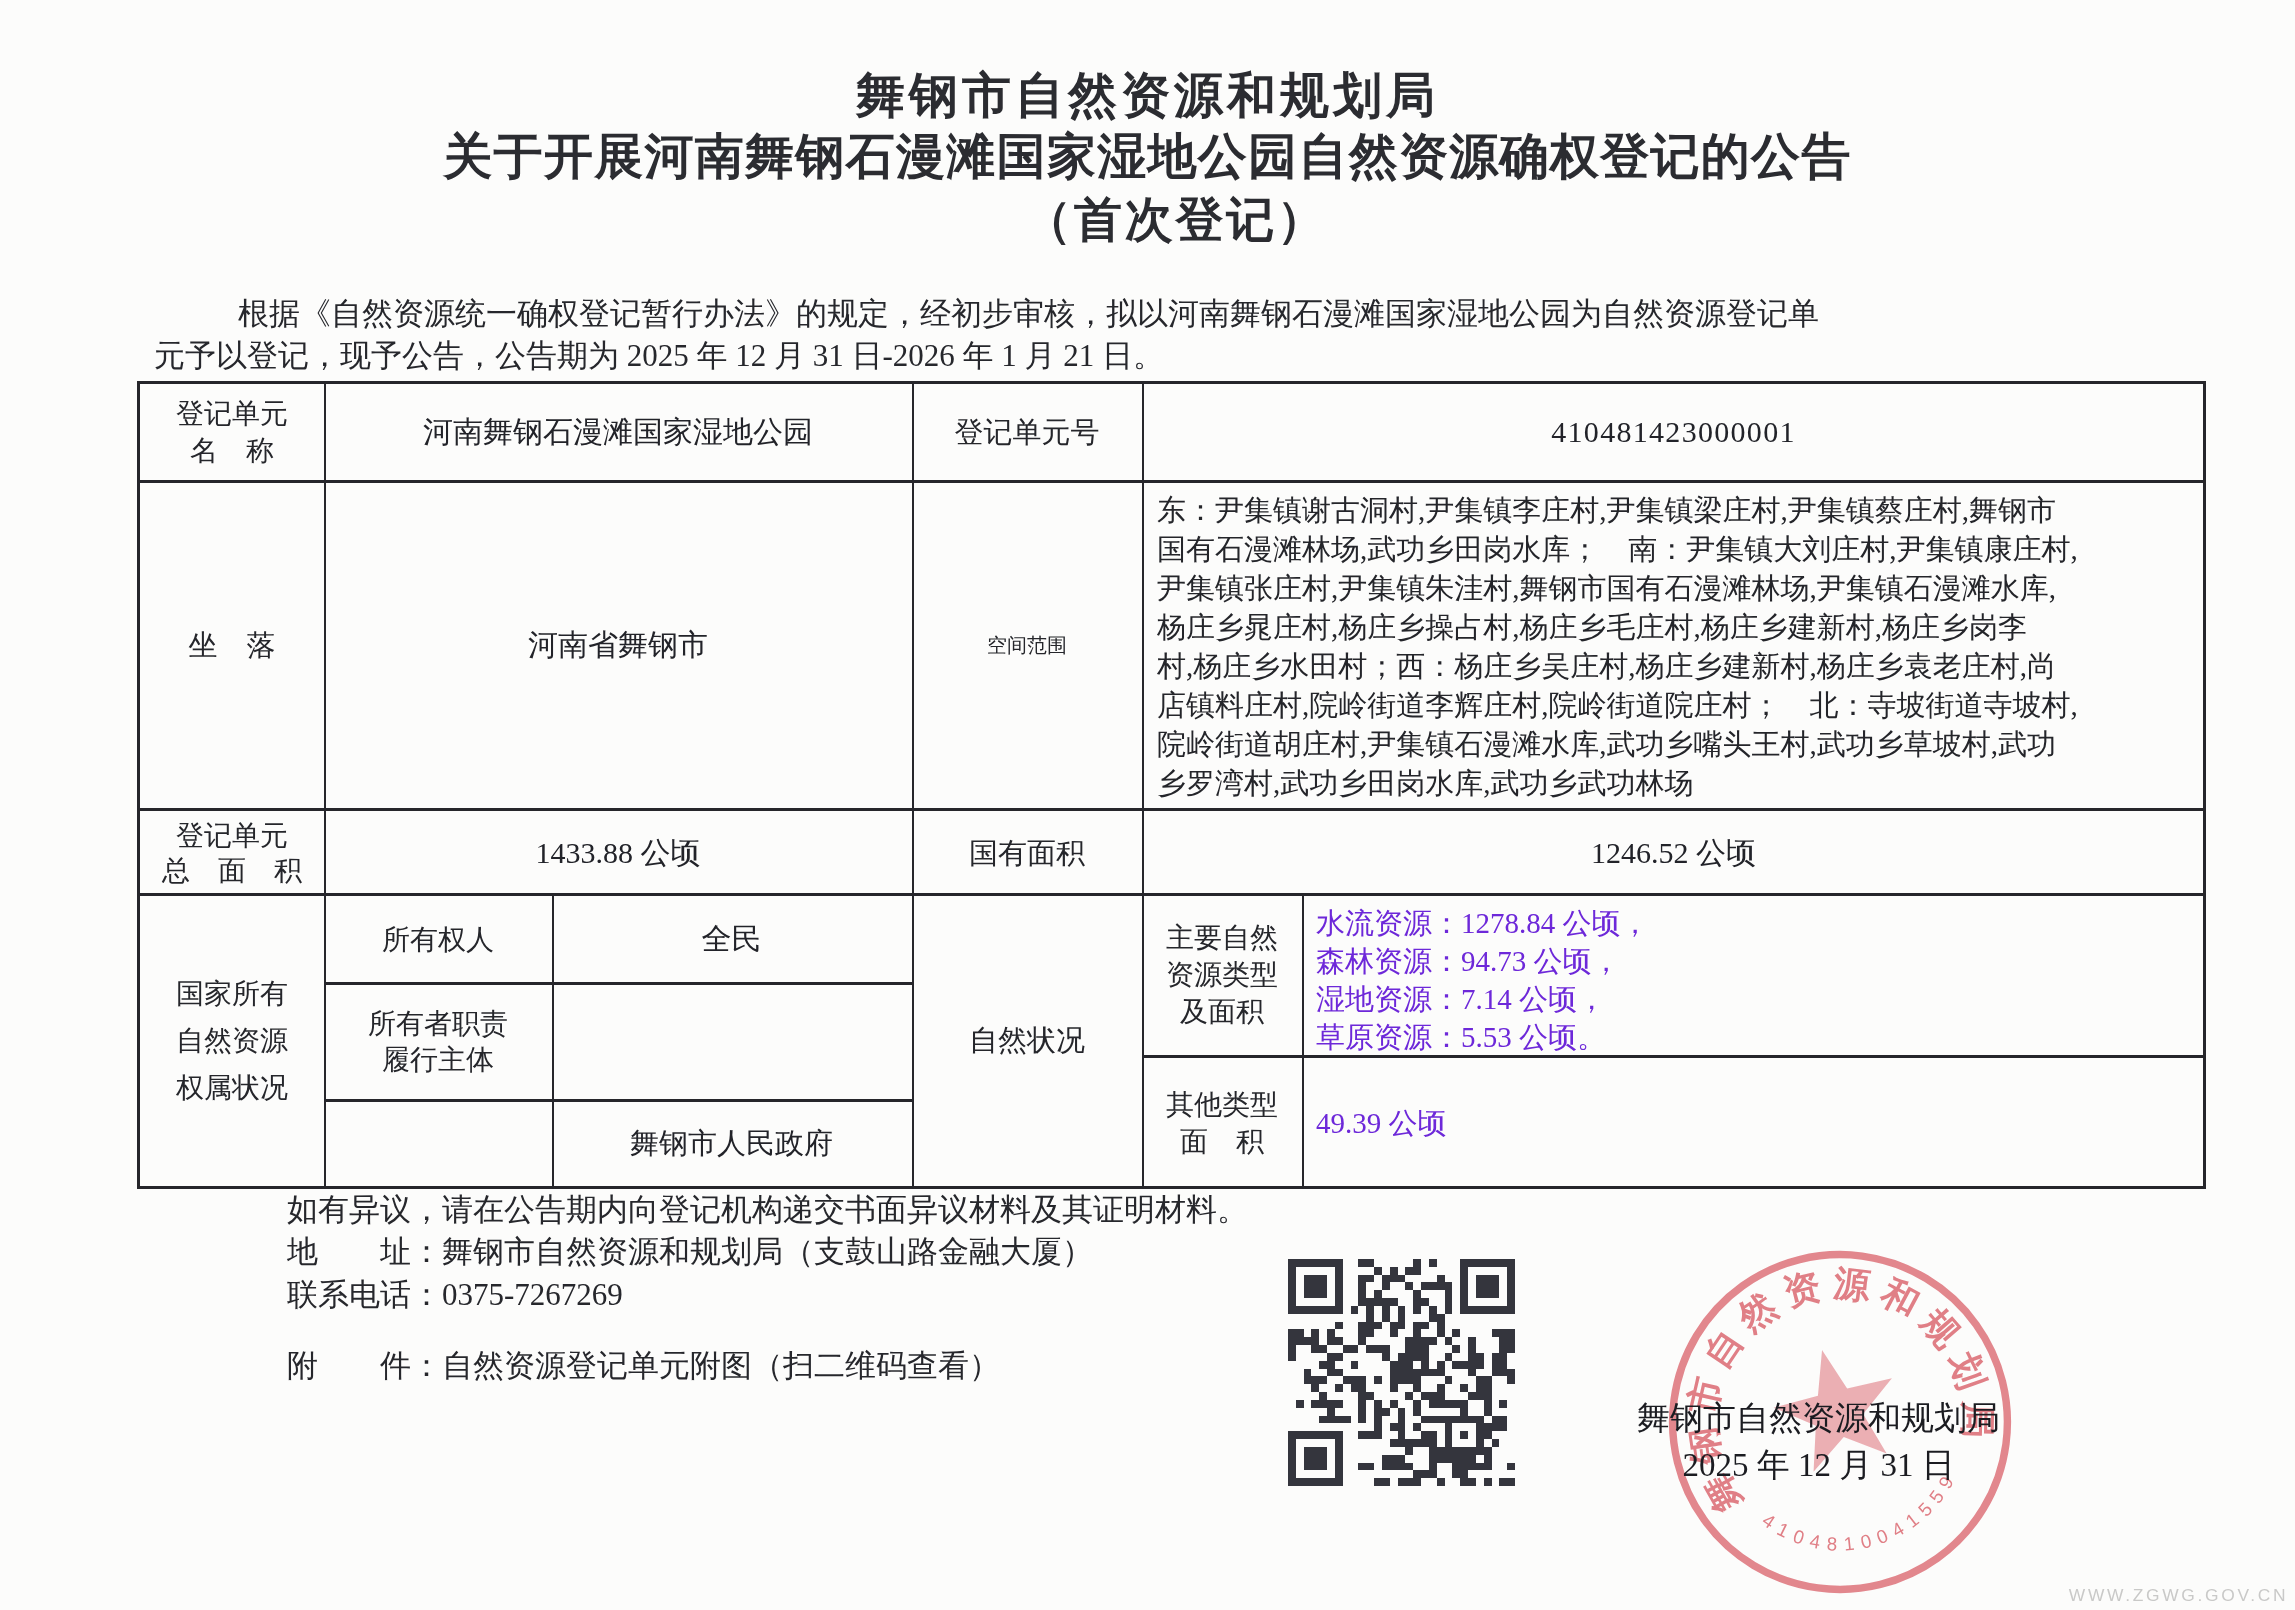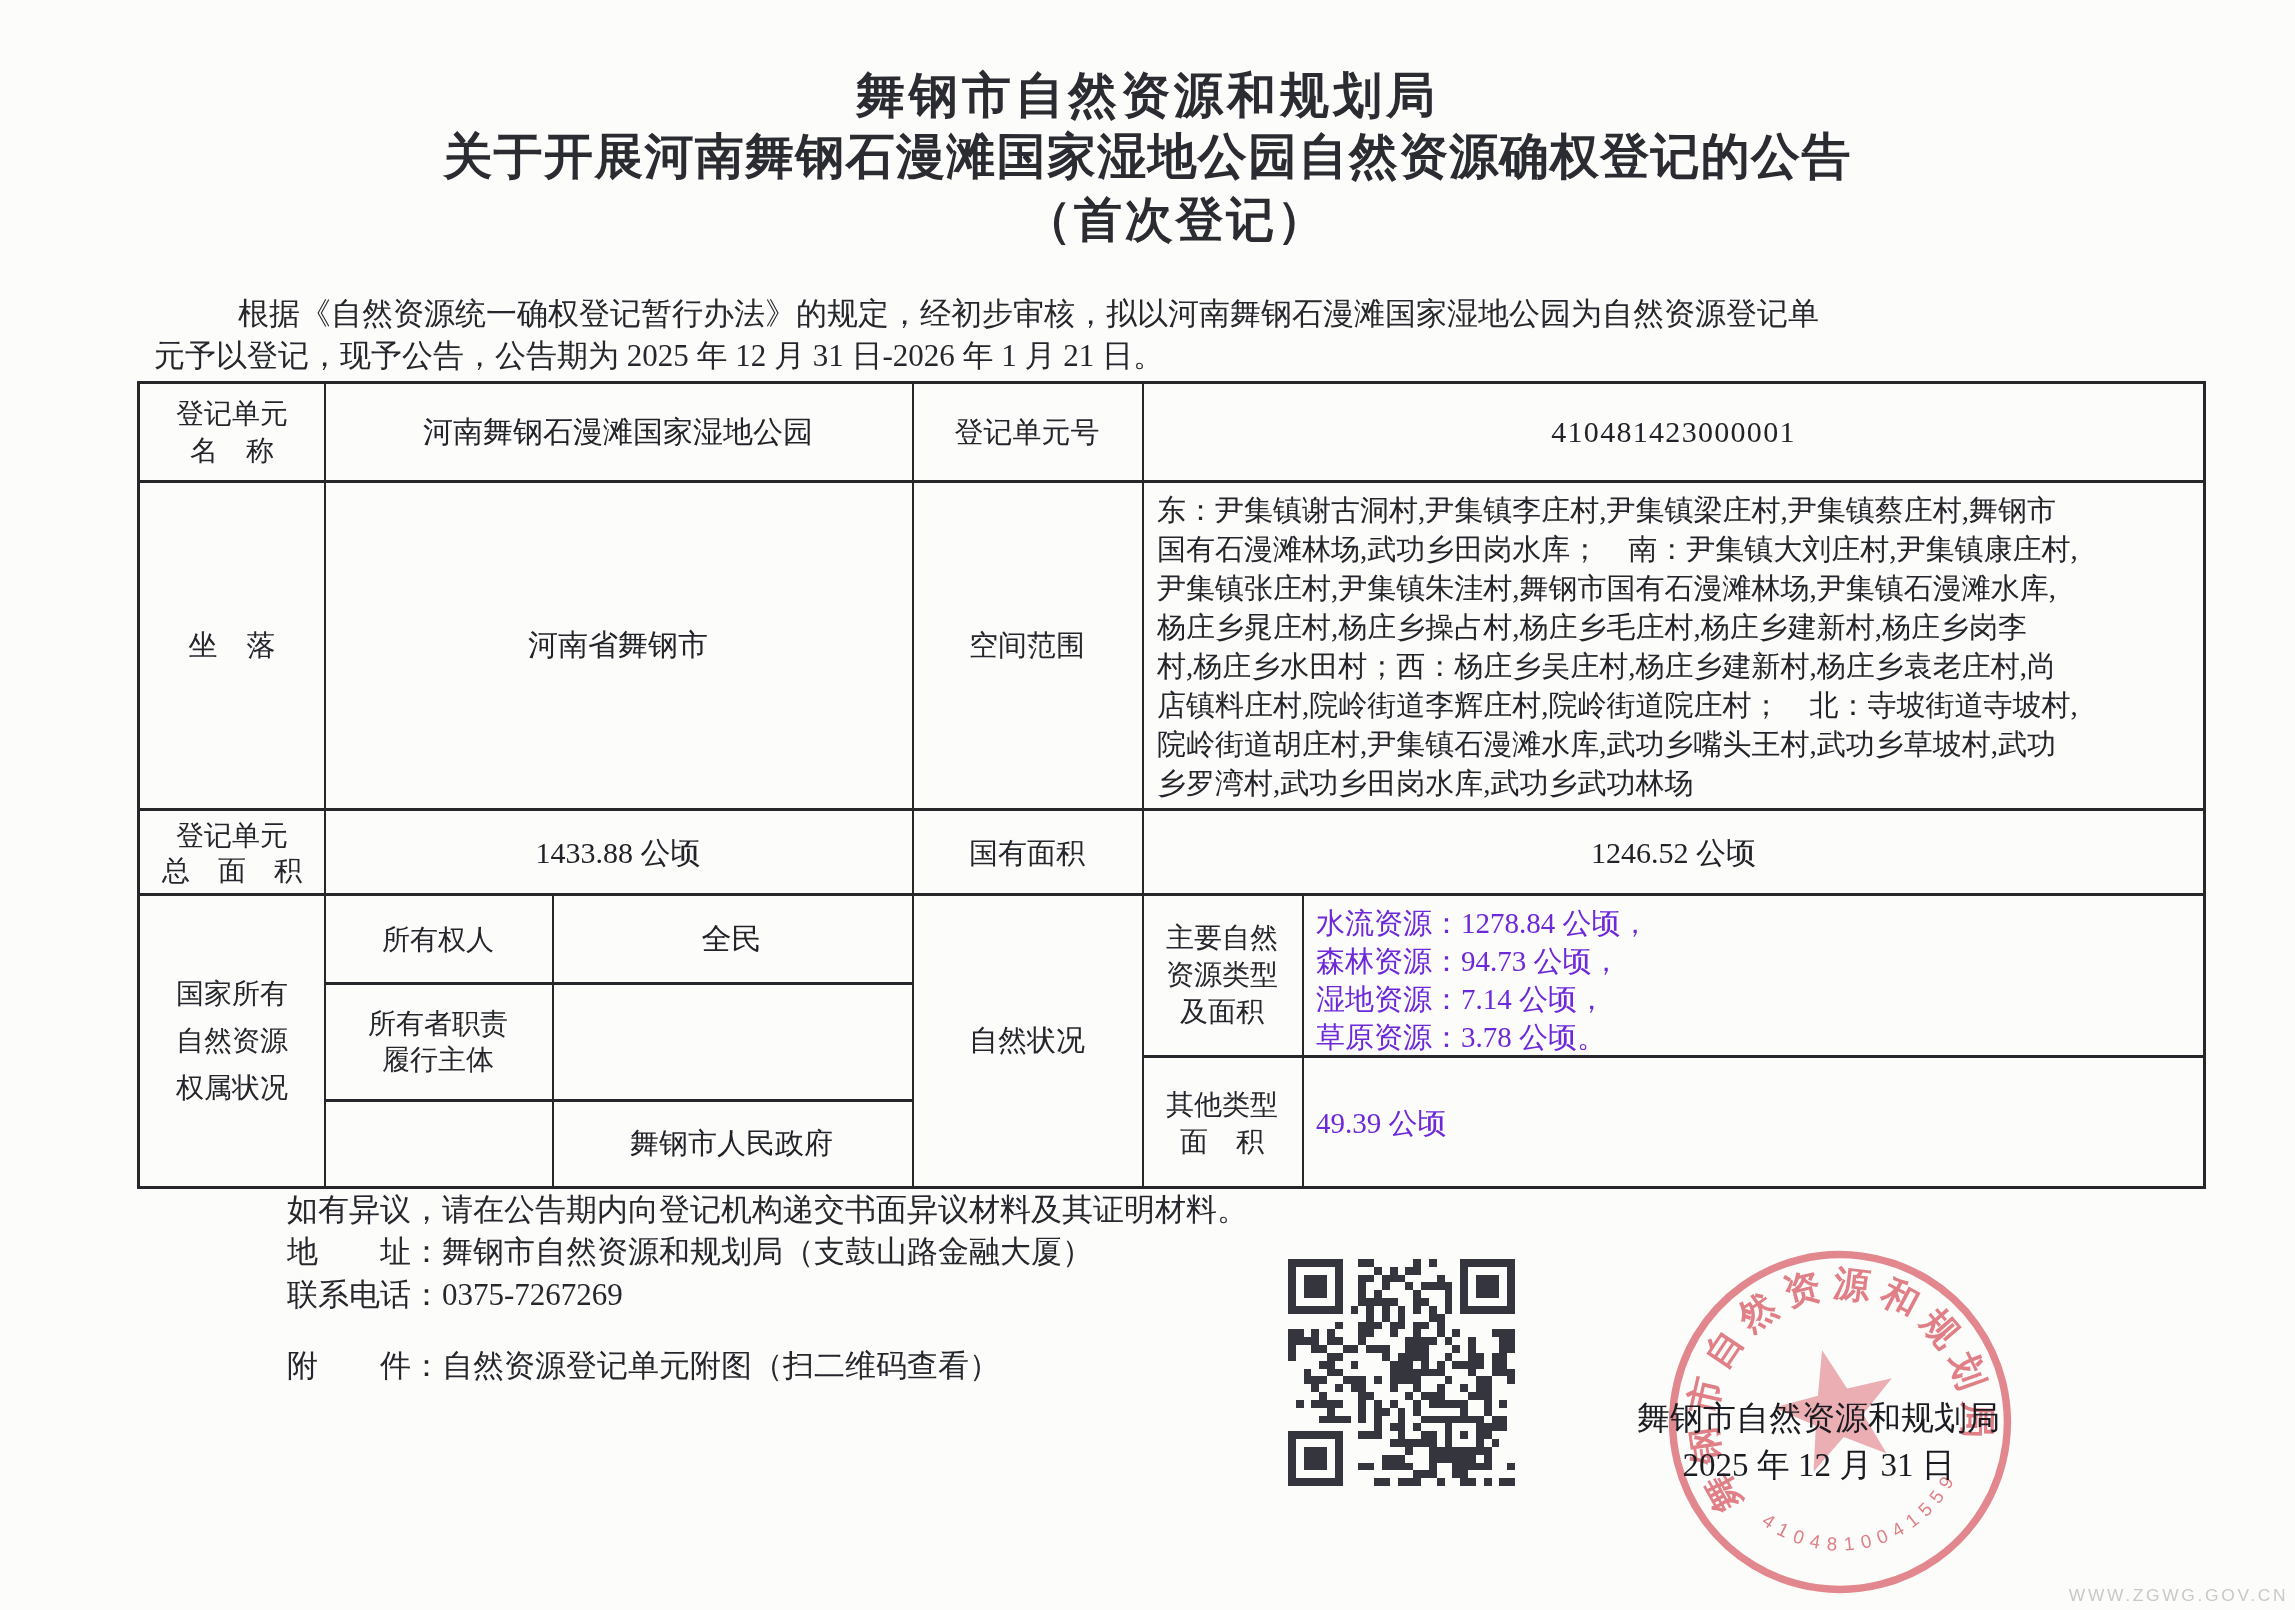--- a/index.html
+++ b/index.html
@@ -77,21 +77,21 @@
     <div class="cell" style="left:0;top:0;width:184px;height:96px;">
       <span class="ln lbl">登记单元</span>
       <span class="ln lbl">名　称</span>
     </div>
     <div class="cell val" style="left:186px;top:0;width:584px;height:96px;">河南舞钢石漫滩国家湿地公园</div>
     <div class="cell lbl" style="left:774px;top:0;width:226px;height:96px;font-size:29px;">登记单元号</div>
     <div class="cell val" style="left:1004px;top:0;width:1059px;height:96px;letter-spacing:1.3px;">410481423000001</div>
 
     <div class="cell lbl" style="left:0;top:99px;width:184px;height:325px;font-size:29px;">坐　落</div>
     <div class="cell val" style="left:186px;top:99px;width:584px;height:325px;">河南省舞钢市</div>
-    <div class="cell lbl" style="left:774px;top:99px;width:226px;height:325px;font-size:29px;">空间范围</div>
+    <div class="cell lbl" style="left:774px;top:99px;width:226px;height:325px;font-size:20px;">空间范围</div>
     <div class="leftblock" style="left:1017px;top:107px;width:1042px;height:314px;">
       <span class="scope-line">东：尹集镇谢古洞村,尹集镇李庄村,尹集镇梁庄村,尹集镇蔡庄村,舞钢市</span>
       <span class="scope-line">国有石漫滩林场,武功乡田岗水库；　南：尹集镇大刘庄村,尹集镇康庄村,</span>
       <span class="scope-line">尹集镇张庄村,尹集镇朱洼村,舞钢市国有石漫滩林场,尹集镇石漫滩水库,</span>
       <span class="scope-line">杨庄乡晁庄村,杨庄乡操占村,杨庄乡毛庄村,杨庄乡建新村,杨庄乡岗李</span>
       <span class="scope-line">村,杨庄乡水田村；西：杨庄乡吴庄村,杨庄乡建新村,杨庄乡袁老庄村,尚</span>
       <span class="scope-line">店镇料庄村,院岭街道李辉庄村,院岭街道院庄村；　北：寺坡街道寺坡村,</span>
       <span class="scope-line">院岭街道胡庄村,尹集镇石漫滩水库,武功乡嘴头王村,武功乡草坡村,武功</span>
       <span class="scope-line">乡罗湾村,武功乡田岗水库,武功乡武功林场</span>
     </div>
@@ -122,21 +122,21 @@
 
     <div class="cell" style="left:1004px;top:512px;width:156px;height:156px;">
       <span class="ln lbl" style="line-height:37px;">主要自然</span>
       <span class="ln lbl" style="line-height:37px;">资源类型</span>
       <span class="ln lbl" style="line-height:37px;">及面积</span>
     </div>
     <div class="leftblock" style="left:1176px;top:520px;width:882px;height:144px;">
       <span class="res-line">水流资源：1278.84 公顷，</span>
       <span class="res-line">森林资源：94.73 公顷，</span>
       <span class="res-line">湿地资源：7.14 公顷，</span>
-      <span class="res-line">草原资源：3.78 公顷。</span>
+      <span class="res-line">草原资源：5.53 公顷。</span>
     </div>
     <div class="cell" style="left:1004px;top:675px;width:156px;height:127px;">
       <span class="ln lbl" style="line-height:37px;">其他类型</span>
       <span class="ln lbl" style="line-height:37px;">面　积</span>
     </div>
     <div class="leftblock" style="left:1176px;top:675px;width:882px;height:127px;justify-content:center;">
       <span class="res-line">49.39 公顷</span>
     </div>
   </div>
 

